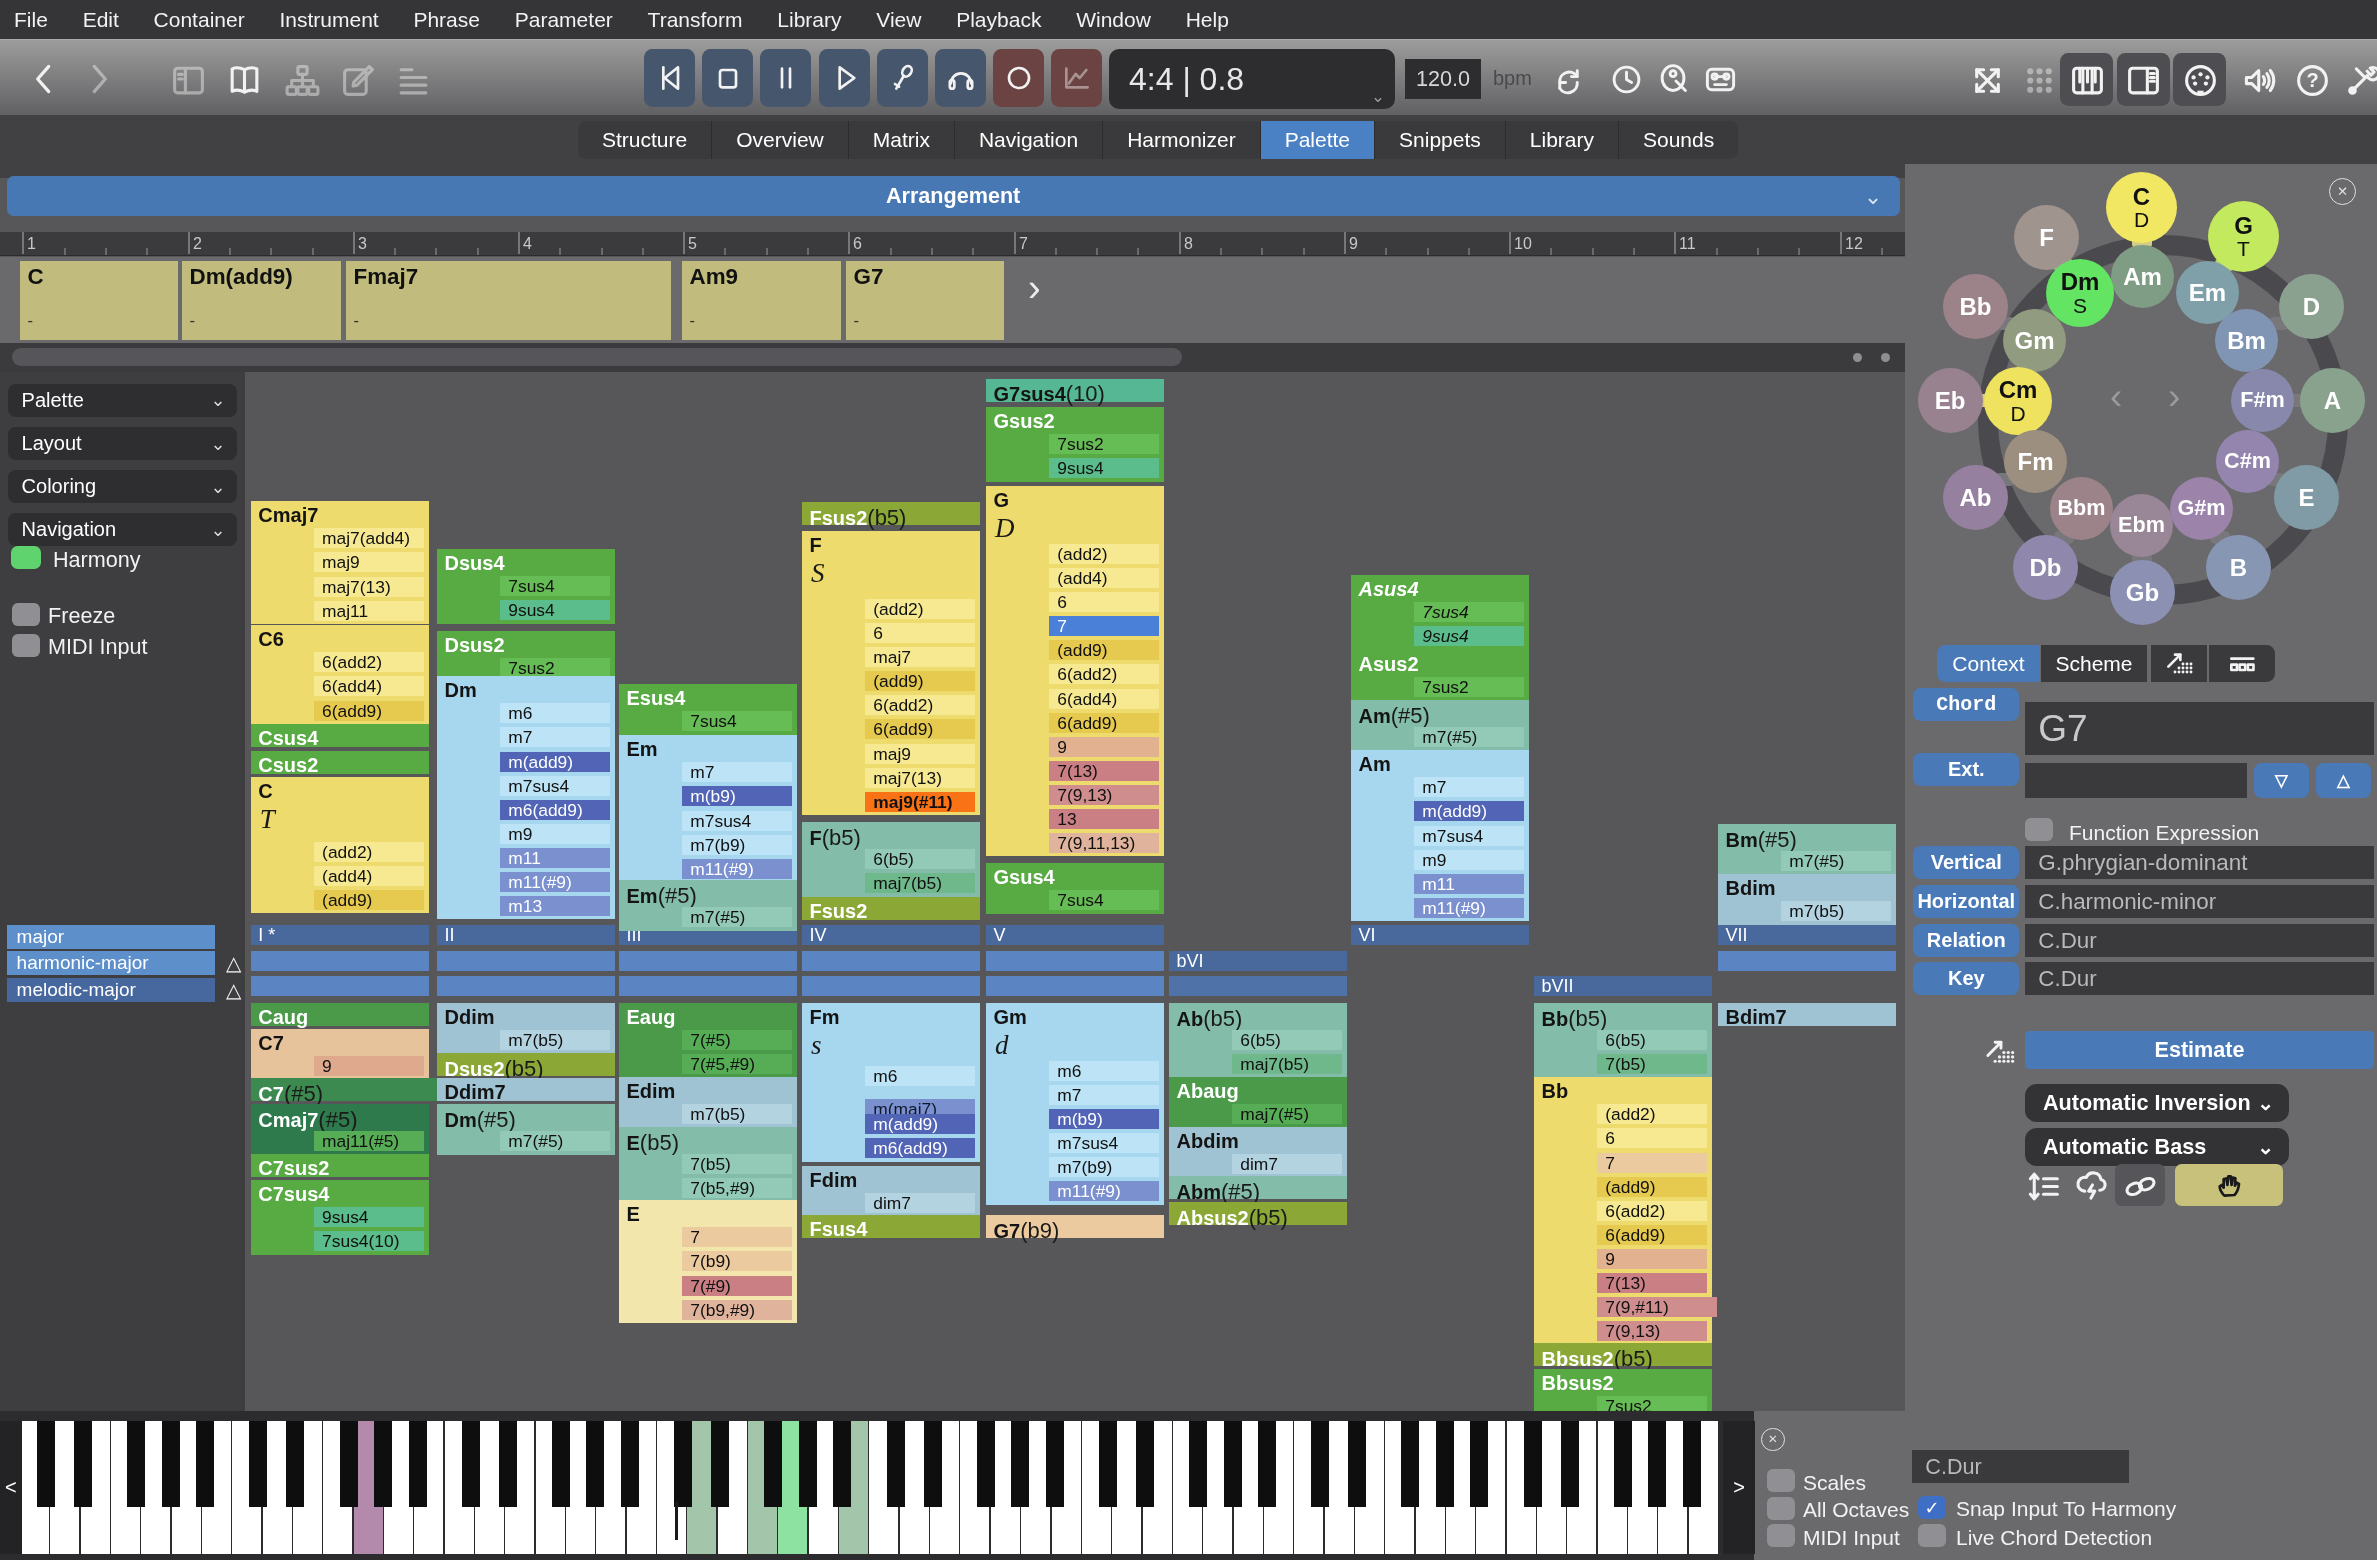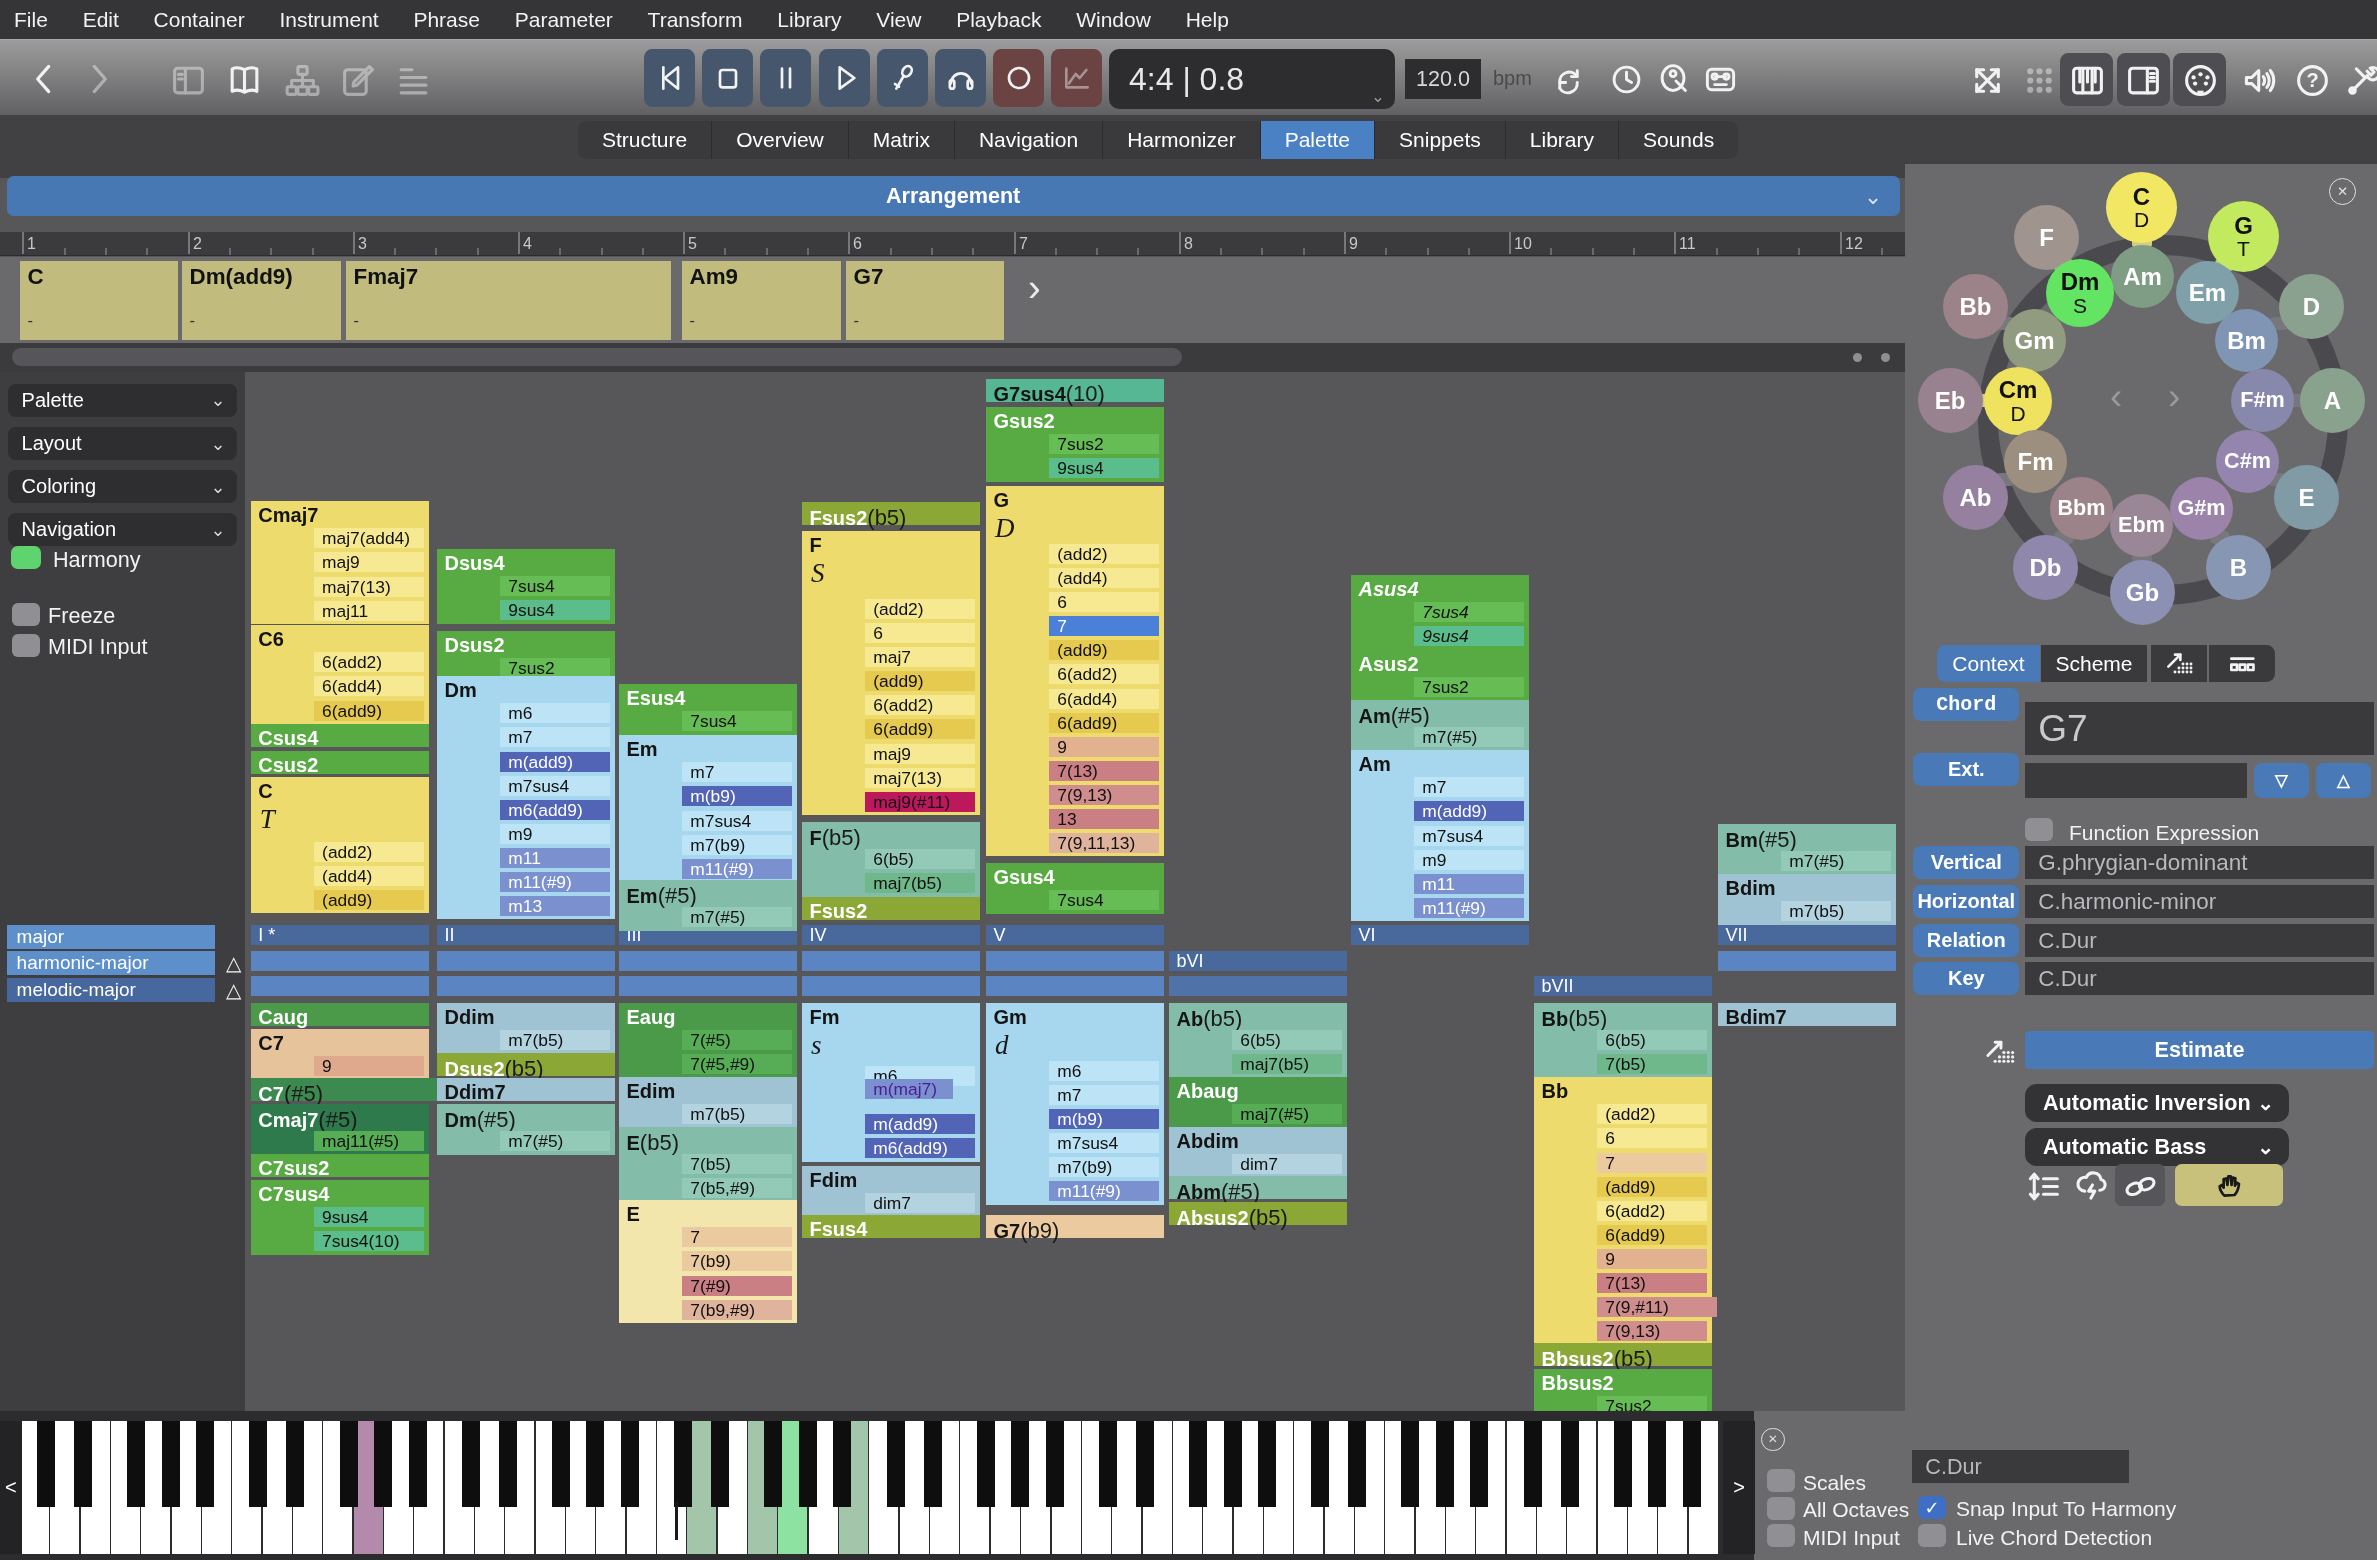--- a/index.html
+++ b/index.html
@@ -529,35 +529,35 @@
       <div class="pbname" style="color: rgb(20, 20, 20);">F</div>
       <div class="pbletter">S</div>
       <div class="prow" style="left: 63px; top: 68px; width: 110px; background: rgb(246, 233, 146); color: rgb(17, 17, 17);">(add2)</div>
       <div class="prow" style="left: 63px; top: 92px; width: 110px; background: rgb(246, 233, 146); color: rgb(17, 17, 17);">6</div>
       <div class="prow" style="left: 63px; top: 116px; width: 110px; background: rgb(246, 233, 146); color: rgb(17, 17, 17);">maj7</div>
       <div class="prow" style="left: 63px; top: 140px; width: 110px; background: rgb(230, 201, 79); color: rgb(17, 17, 17);">(add9)</div>
       <div class="prow" style="left: 63px; top: 164px; width: 110px; background: rgb(246, 233, 146); color: rgb(17, 17, 17);">6(add2)</div>
       <div class="prow" style="left: 63px; top: 188px; width: 110px; background: rgb(230, 201, 79); color: rgb(17, 17, 17);">6(add9)</div>
       <div class="prow" style="left: 63px; top: 213px; width: 110px; background: rgb(246, 233, 146); color: rgb(17, 17, 17);">maj9</div>
       <div class="prow" style="left: 63px; top: 237px; width: 110px; background: rgb(246, 233, 146); color: rgb(17, 17, 17);">maj7(13)</div>
-      <div class="prow" style="left: 63px; top: 261px; width: 110px; background: #be185d; color: rgb(17, 17, 17);">maj9(#11)</div>
+      <div class="prow" style="left: 63px; top: 261px; width: 110px; background: #f97316; color: rgb(17, 17, 17); font-weight: bold;">maj9(#11)</div>
     </div>
     <div class="pb" style="left: 557px; top: 450px; width: 178px; height: 75px; background: rgb(131, 188, 169);">
       <div class="pbname" style="color: rgb(20, 20, 20);">F<span class="pbsuf" style="color: rgb(26, 26, 26);">(b5)</span></div>
       <div class="prow" style="left: 63px; top: 27px; width: 110px; background: rgb(147, 201, 183); color: rgb(17, 17, 17);">6(b5)</div>
       <div class="prow" style="left: 63px; top: 51px; width: 110px; background: rgb(110, 184, 139); color: rgb(17, 17, 17);">maj7(b5)</div>
     </div>
     <div class="pb" style="left: 557px; top: 525px; width: 178px; height: 23px; background: rgb(139, 168, 55);">
       <div class="pbname" style="color: rgb(255, 255, 255);">Fsus2</div>
     </div>
     <div class="pb" style="left: 557px; top: 631px; width: 178px; height: 159px; background: rgb(166, 215, 239);">
       <div class="pbname" style="color: rgb(20, 20, 20);">Fm</div>
       <div class="pbletter">s</div>
       <div class="prow" style="left: 63px; top: 63px; width: 110px; background: rgb(189, 228, 246); color: rgb(17, 17, 17);">m6</div>
-      <div class="prow" style="left: 63px; top: 76px; width: 88px; background: rgb(123, 144, 207); color: #4c1d95;">m(maj7)</div>
+      <div class="prow" style="left: 63px; top: 96px; width: 110px; background: rgb(123, 144, 207); color: #0f172a;">m(maj7)</div>
       <div class="prow" style="left: 63px; top: 111px; width: 110px; background: rgb(81, 100, 182); color: rgb(255, 255, 255);">m(add9)</div>
       <div class="prow" style="left: 63px; top: 135px; width: 110px; background: rgb(81, 100, 182); color: rgb(255, 255, 255);">m6(add9)</div>
     </div>
     <div class="pb" style="left: 557px; top: 794px; width: 178px; height: 51px; background: rgb(160, 195, 211);">
       <div class="pbname" style="color: rgb(20, 20, 20);">Fdim</div>
       <div class="prow" style="left: 63px; top: 27px; width: 110px; background: rgb(180, 211, 224); color: rgb(17, 17, 17);">dim7</div>
     </div>
     <div class="pb" style="left: 557px; top: 843px; width: 178px; height: 23px; background: rgb(139, 168, 55);">
       <div class="pbname" style="color: rgb(255, 255, 255);">Fsus4</div>
     </div>

